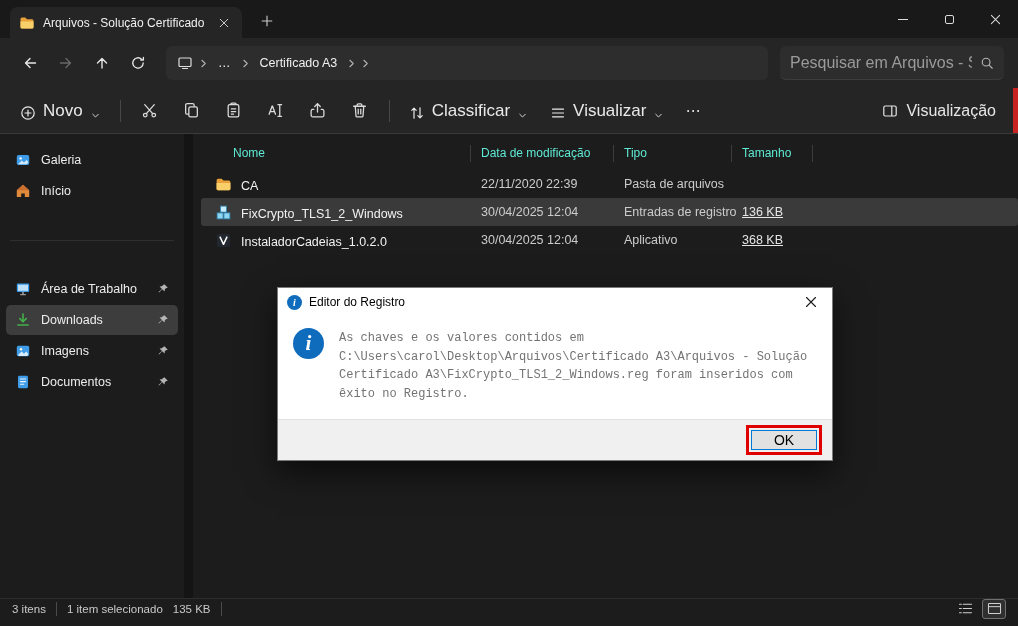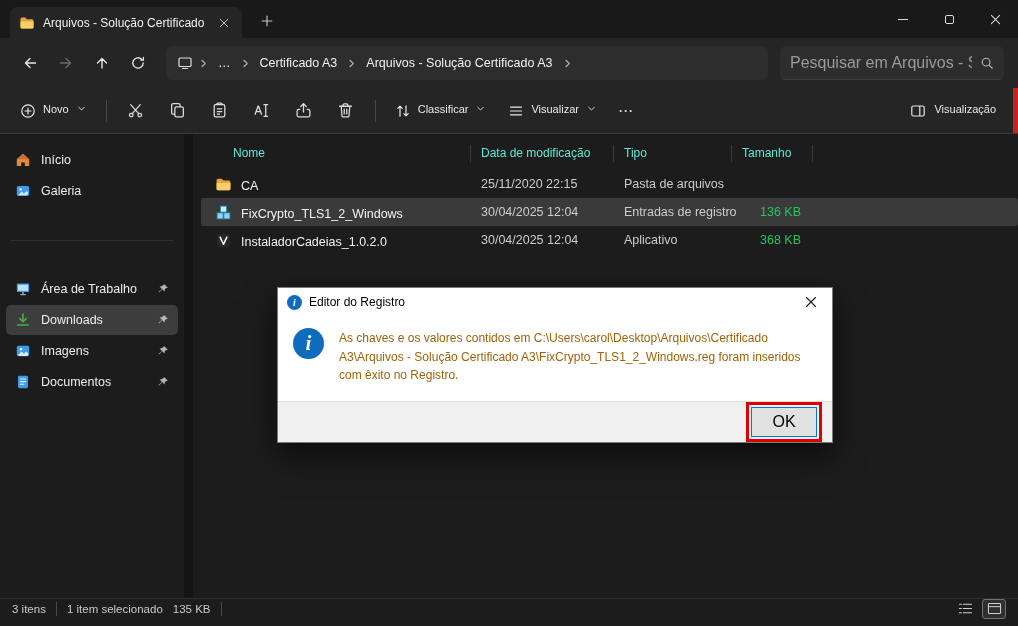--- a/index.html
+++ b/index.html
@@ -40,24 +40,24 @@
     width:224px; height:34px; background:#2d2d2d; border-radius:6px; margin-left:12px;
     display:flex; align-items:center; padding:0 10px; gap:8px; flex:0 0 auto;
     border-bottom:1px solid #3d3d3d;
   }
   .searchbox input { flex:1; min-width:0; background:transparent; border:none; outline:none; color:#bef264; font-size:16px; font-family:inherit; }
   .searchbox input::placeholder { color:#9a9a9a; }
   .search-glyph { color:#b5b5b5; }
 
   
   .toolbar { height:46px; background:#252525; border-bottom:1px solid #3a3a3a; display:flex; align-items:center; padding:0 10px; gap:2px; position:relative; }
-  .tb-btn { display:flex; align-items:flex-start; gap:7px; padding:7px 10px; border-radius:5px; font-size:11px; color:#e9e9e9; }
+  .tb-btn { display:flex; align-items:flex-end; gap:7px; padding:7px 10px; border-radius:5px; font-size:17px; color:#e9e9e9; }
   .tb-ico { width:40px; height:34px; display:flex; align-items:center; justify-content:center; border-radius:5px; color:#dcdcdc; }
   .tsep { width:1px; height:22px; background:#474747; margin:0 7px; }
-  .tb-right { margin-left:auto; display:flex; gap:8px; padding:7px 12px; border-radius:5px; font-size:11px; }
+  .tb-right { margin-left:auto; display:flex; align-items:center; gap:8px; padding:7px 12px; border-radius:5px; font-size:16px; }
   .more { font-weight:bold; letter-spacing:1px; color:#dcdcdc; padding:7px 10px; border-radius:5px; }
   .red-edge { position:absolute; right:0; top:0; width:5px; height:45px; background:#c92222; }
 
   
   .content { display:flex; height:464px; background:#1c1c1c; }
   .sidebar { width:184px; padding-top:10px; flex:0 0 184px; }
   .side-item {
     height:30px; margin:1px 6px; display:flex; align-items:center; gap:10px;
     padding:0 9px; border-radius:5px; font-size:12.5px; color:#ededed; white-space:nowrap;
   }
@@ -69,47 +69,47 @@
 
   .filearea { flex:1; padding:6px 0 0 8px; }
   .fgrid { display:grid; grid-template-columns:270px 143px 118px 81px; align-items:center; }
   .fheader { height:26px; color:#5eead4; font-size:12px; margin-bottom:4px; }
   .fheader > div { display:flex; align-items:center; height:17px; border-right:1px solid #3c3c3c; padding-left:10px; }
   .fheader .h-name { padding-left:32px; }
   .frow { height:28px; font-size:12.5px; border-radius:3px; }
   .frow.selected { background:#3a3a3a; }
   .fname { display:flex; align-items:flex-end; gap:9px; padding-left:14px; color:#f2f2f2; overflow:hidden; white-space:nowrap; }
   .fcol { color:#cccccc; padding-left:10px; white-space:nowrap; }
-  .fsize { text-align:right; padding-right:12px; color:#22c55e; }
+  .fsize { padding-right:12px; color:#e5e5e5;text-decoration:underline; }
 
   
   .dialog {
     position:absolute; left:277px; top:287px; width:556px; z-index:10;
     background:#ffffff; border:1px solid #7a7a7a; color:#000;
     box-shadow:0 12px 30px rgba(0,0,0,.6);
   }
   .dlg-titlebar { height:28px; display:flex; align-items:center; padding-left:9px; gap:7px; font-size:12px; color:#000; }
   .dlg-close { margin-left:auto; width:42px; height:28px; display:flex; align-items:center; justify-content:center; color:#1a1a1a; }
   .dlg-body { display:flex; padding:12px 20px 16px 15px; gap:15px; }
   .info-big {
     width:31px; height:31px; border-radius:50%; background:#0f6cbd; color:#fff; flex:0 0 31px;
     display:flex; align-items:center; justify-content:center;
     font-family:"Liberation Serif", serif; font-style:italic; font-weight:700; font-size:21px;
   }
   .info-small {
     width:15px; height:15px; border-radius:50%; background:#0f6cbd; color:#fff; flex:0 0 15px;
     display:flex; align-items:center; justify-content:center;
     font-family:"Liberation Serif", serif; font-style:italic; font-weight:700; font-size:10px;
   }
-  .dlg-msg { font-size:12px; line-height:1.55; padding-top:1px; color:#a16207; }
+  .dlg-msg { font-size:12px; line-height:1.55; padding-top:1px; color:#737373;font-family:Liberation Mono, monospace; }
   .dlg-footer { height:41px; background:#f0f0f0; border-top:1px solid #dfdfdf; display:flex; align-items:center; justify-content:flex-end; padding-right:10px; }
   .ok-wrap { border:3px solid #e00000; padding:2px; }
   .ok-btn {
-    min-width:66px; height:30px; background:#e1e1e1; border:1px solid #0078d4;
-    display:flex; align-items:center; justify-content:center; font-size:16px; font-family:inherit; color:#000;
+    min-width:66px; height:20px; background:#e1e1e1; border:1px solid #0078d4;
+    display:flex; align-items:center; justify-content:center; font-size:14px; font-family:inherit; color:#000;
   }
 
   
   .statusbar { height:20px; background:#1c1c1c; border-top:1px solid #2d2d2d; display:flex; align-items:center; padding:0 12px; gap:10px; font-size:11.5px; color:#c9c9c9; }
   .vdiv { width:1px; height:14px; background:#4a4a4a; }
   .status-right { margin-left:auto; display:flex; align-items:center; gap:5px; }
   .sicon-btn { width:24px; height:20px; display:flex; align-items:center; justify-content:center; border-radius:3px; color:#cfcfcf; }
   .sicon-btn.active { border:1px solid #707070; background:#2f2f2f; }
 </style>
 </head>
@@ -192,21 +192,20 @@
           <svg width="13" height="13" viewBox="0 0 16 16" fill="none" stroke="currentColor" stroke-width="1.3" stroke-linecap="round" stroke-linejoin="round">
             <path d="M6 4l4.2 4L6 12"></path>
           </svg>
         </span>
       <span class="crumb">Certificado A3</span>
       <span class="chev">
           <svg width="13" height="13" viewBox="0 0 16 16" fill="none" stroke="currentColor" stroke-width="1.3" stroke-linecap="round" stroke-linejoin="round">
             <path d="M6 4l4.2 4L6 12"></path>
           </svg>
         </span>
-      <span class="crumb">Arquivos - Solução Certificado A3</span>
       <span class="chev">
           <svg width="13" height="13" viewBox="0 0 16 16" fill="none" stroke="currentColor" stroke-width="1.3" stroke-linecap="round" stroke-linejoin="round">
             <path d="M6 4l4.2 4L6 12"></path>
           </svg>
         </span>
     </div>
 
     <div class="searchbox">
       <input type="text" placeholder="Pesquisar em Arquivos - So" style="">
       <span class="search-glyph">
@@ -301,35 +300,35 @@
     </div>
     <div class="red-edge"></div>
   </div>
 
   <div class="content">
 
     <div class="sidebar">
       <div class="side-item">
         <span>
             <svg width="16" height="16" viewBox="0 0 16 16">
-              <path d="M8 1.8 1.8 7.2V14h4.4v-3.6h3.6V14h4.4V7.2z" fill="#e08a3c"></path>
-              <path d="M8 1.8 1.8 7.2h12.4z" fill="#c96f2f"></path>
-            </svg>
-          </span>
-        <span>Início</span>
-      </div>
-      <div class="side-item">
-        <span>
-            <svg width="16" height="16" viewBox="0 0 16 16">
               <rect x="1.8" y="3" width="12.4" height="10" rx="1.8" fill="#3f9ce8"></rect>
               <circle cx="5.6" cy="6.4" r="1.2" fill="#fff"></circle>
               <path d="M3 12.2 6.8 8.4l2.2 2.2 2.6-2.6 1.4 1.4v1.2a1.8 1.8 0 0 1-1.8 1.6H4z" fill="#cfe8fa"></path>
             </svg>
           </span>
         <span>Galeria</span>
+      </div>
+      <div class="side-item">
+        <span>
+            <svg width="16" height="16" viewBox="0 0 16 16">
+              <path d="M8 1.8 1.8 7.2V14h4.4v-3.6h3.6V14h4.4V7.2z" fill="#e08a3c"></path>
+              <path d="M8 1.8 1.8 7.2h12.4z" fill="#c96f2f"></path>
+            </svg>
+          </span>
+        <span>Início</span>
       </div>
 
       <div class="side-gap">
           <div class="line"></div>
         </div>
 
       <div class="side-item">
         <span>
             <svg width="16" height="16" viewBox="0 0 16 16">
               <rect x="1.8" y="2.6" width="12.4" height="8.4" rx="1.2" fill="#3f9ce8"></rect>
@@ -404,21 +403,21 @@
       <div class="fgrid frow">
         <div class="fname">
           <span>
               <svg width="17" height="17" viewBox="0 0 16 16">
                 <path d="M1.5 4A1.5 1.5 0 0 1 3 2.5h3.2L8 4.3h5A1.5 1.5 0 0 1 14.5 5.8V12A1.5 1.5 0 0 1 13 13.5H3A1.5 1.5 0 0 1 1.5 12z" fill="#e9a23b"></path>
                 <path d="M1.5 6.5h13V12A1.5 1.5 0 0 1 13 13.5H3A1.5 1.5 0 0 1 1.5 12z" fill="#f8cf68"></path>
               </svg>
             </span>
           <span>CA</span>
         </div>
-        <div class="fcol">25/11/2020 22:15</div>
+        <div class="fcol">22/11/2020 22:39</div>
         <div class="fcol">Pasta de arquivos</div>
         <div class="fcol fsize"></div>
       </div>
 
       <div class="fgrid frow selected">
         <div class="fname">
           <span>
               <svg width="17" height="17" viewBox="0 0 16 16">
                 <rect x="5.2" y="2" width="5.6" height="5.6" fill="#c9edfc" stroke="#2f86b3" stroke-width=".8"></rect>
                 <rect x="2" y="8.4" width="5.6" height="5.6" fill="#8fd6f2" stroke="#2f86b3" stroke-width=".8"></rect>

